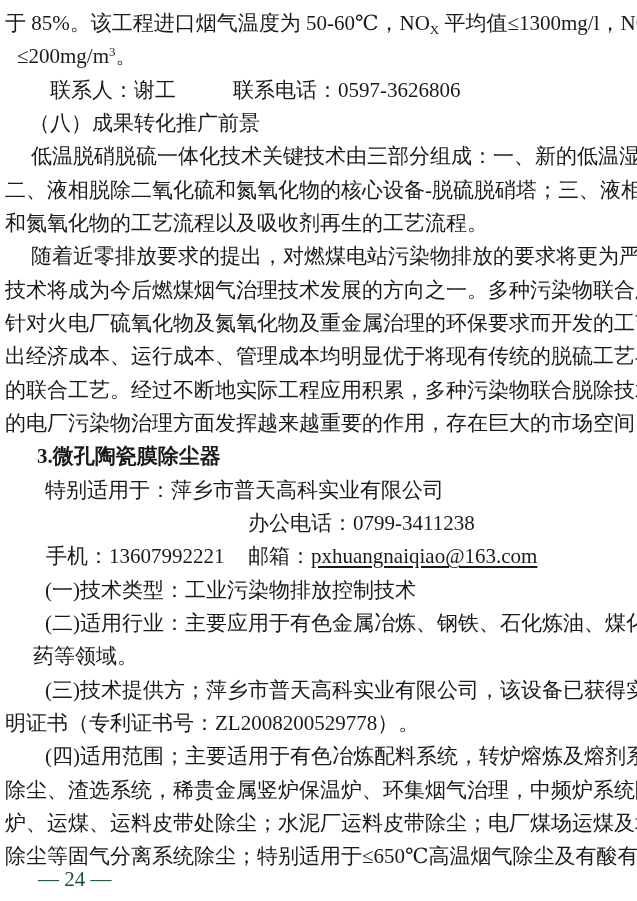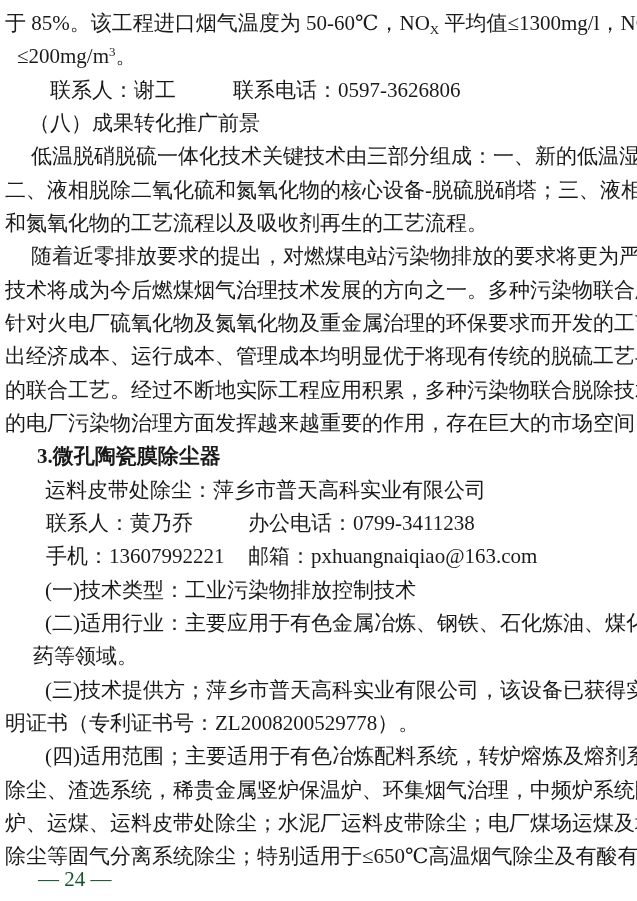--- a/index.html
+++ b/index.html
@@ -40,20 +40,21 @@
     font-size: 13px;
     vertical-align: -4px;
     line-height: 0;
   }
   sup.small {
     font-size: 13px;
     vertical-align: 7px;
     line-height: 0;
   }
   .uline {
+    text-decoration: underline;
     text-underline-offset: 3px;
     text-align: right;
   }
   .footer-num {
     position: absolute;
     left: 38px;
     top: 864px;
     font-size: 21px;
     line-height: 30px;
     white-space: nowrap;
@@ -82,24 +83,23 @@
 
   <div class="line jst" style="left:31px; top:241px; width:599px;">随着近零排放要求的提出，对燃煤电站污染物排放的要求将更为严苛。脱硫脱硝</div>
   <div class="line jst" style="left:5px; top:275px; width:625px;">技术将成为今后燃煤烟气治理技术发展的方向之一。多种污染物联合脱除技术工艺是</div>
   <div class="line jst" style="left:5px; top:308px; width:625px;">针对火电厂硫氧化物及氮氧化物及重金属治理的环保要求而开发的工艺，目的是开发</div>
   <div class="line jst" style="left:5px; top:341px; width:625px;">出经济成本、运行成本、管理成本均明显优于将现有传统的脱硫工艺与脱硝工艺组合</div>
   <div class="line jst" style="left:5px; top:375px; width:625px;">的联合工艺。经过不断地实际工程应用积累，多种污染物联合脱除技术工艺将在以后</div>
   <div class="line" style="left:5px; top:408px;">的电厂污染物治理方面发挥越来越重要的作用，存在巨大的市场空间。</div>
 
   <div class="line bold" style="left:37px; top:441px;">3.微孔陶瓷膜除尘器</div>
 
-  <div class="line" style="left:45px; top:475px;">运料皮带处除尘：萍乡市普天高科实业有限公司</div>
+  <div class="line" style="left:45px; top:475px;">特别适用于：萍乡市普天高科实业有限公司</div>
 
   <div class="line" style="left:0; top:508px; width:637px;">
-    <span class="col" style="left:46px;">联系人：黄乃乔</span>
     <span class="col" style="left:248px;">办公电话：0799-3411238</span>
   </div>
 
   <div class="line" style="left:0; top:541px; width:524px;">
     <span class="col" style="left:46px;">手机：13607992221</span>
     <span class="col" style="left:248px;"><span>邮箱：</span><span class="uline">pxhuangnaiqiao@163.com</span></span>
   </div>
 
   <div class="line" style="left:45px; top:575px;">(一)技术类型：工业污染物排放控制技术</div>
 

